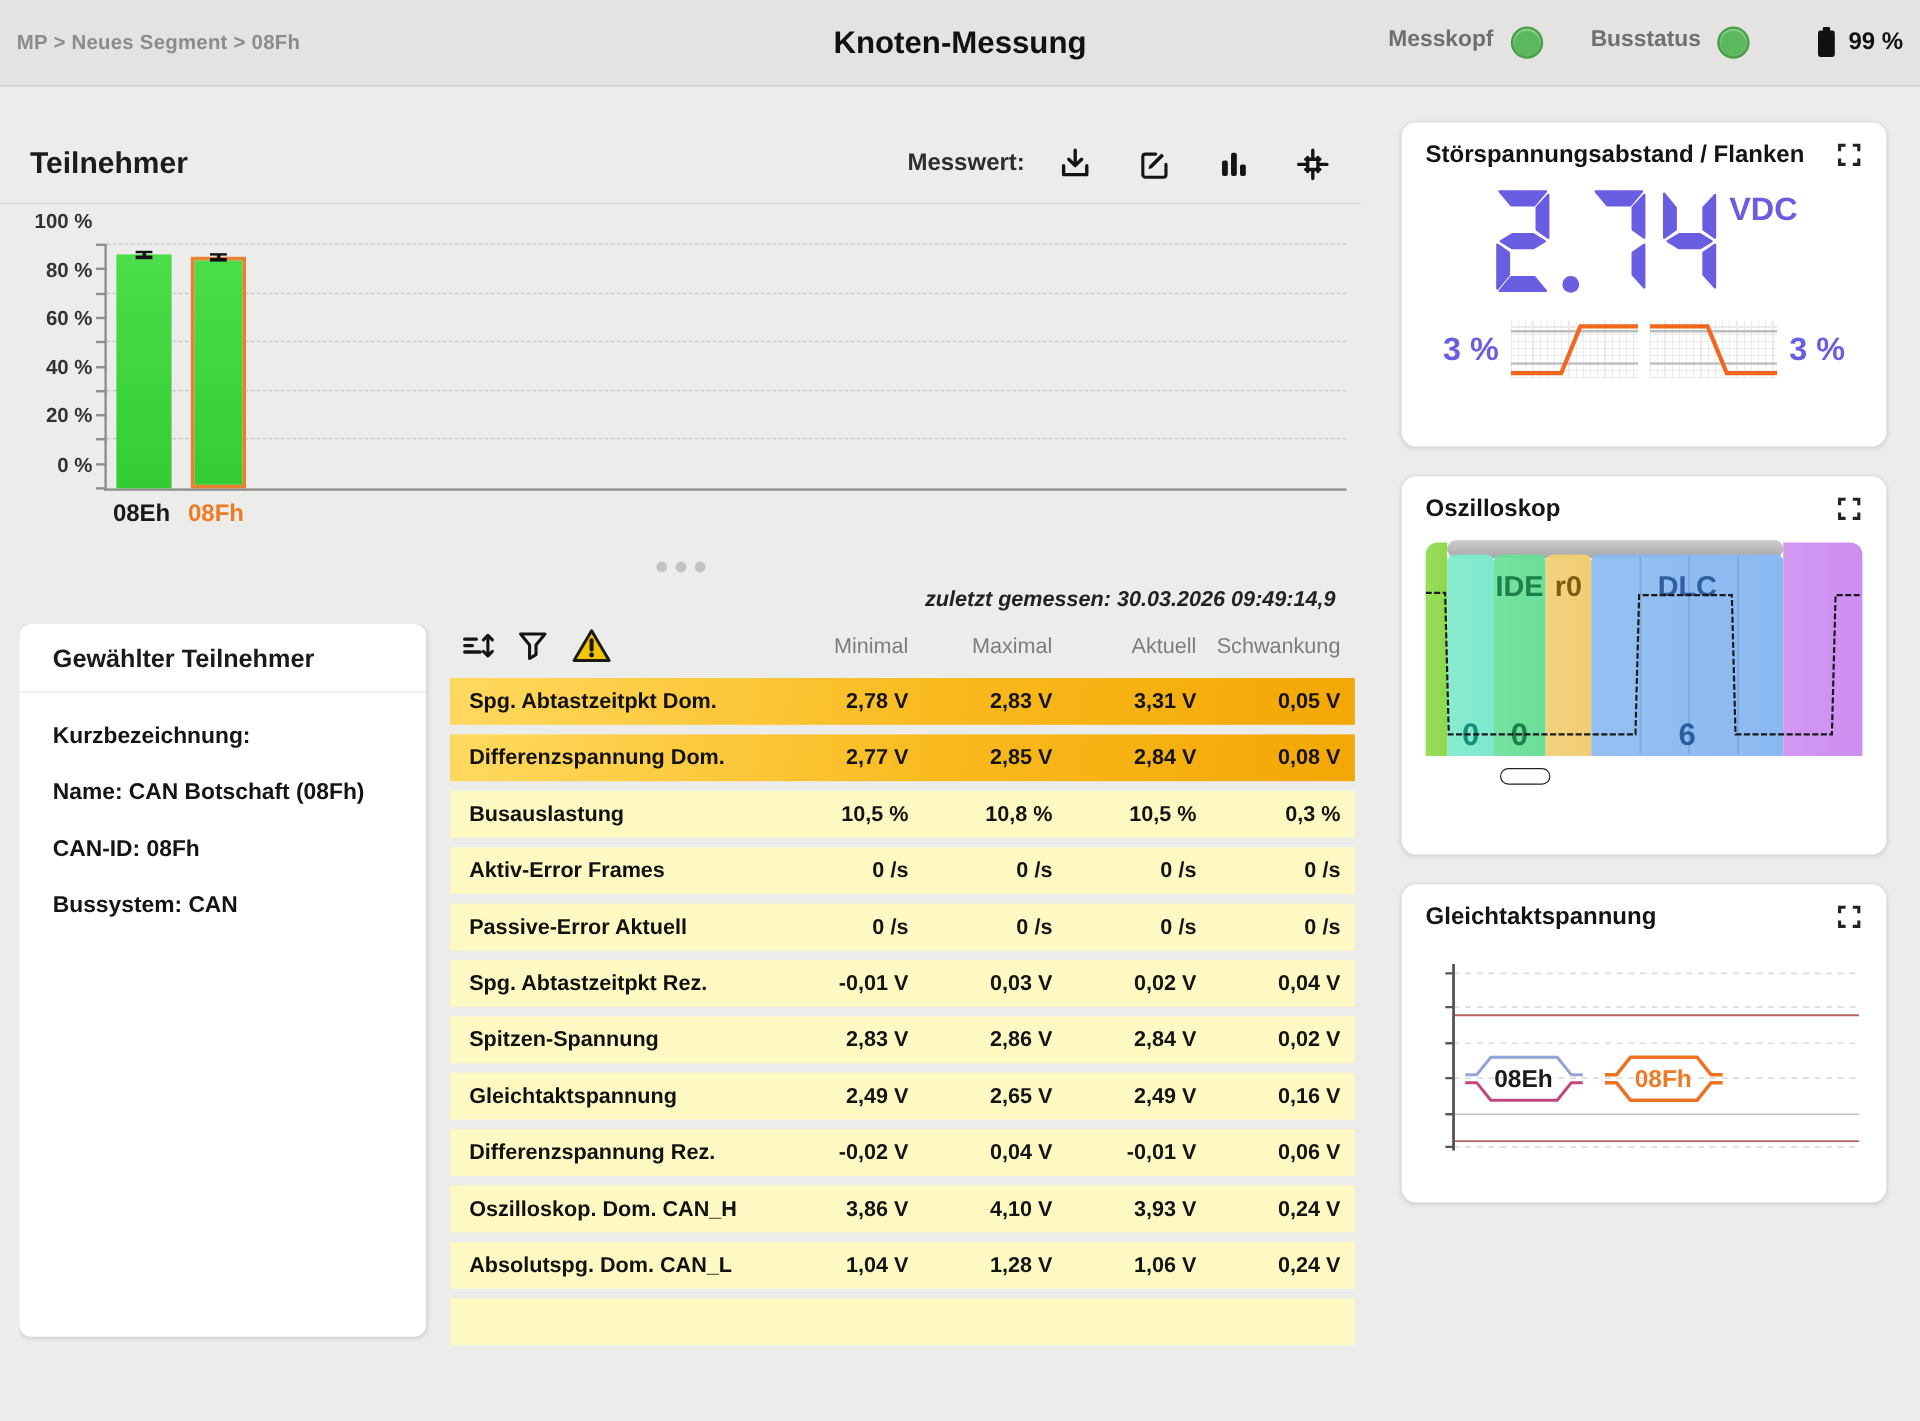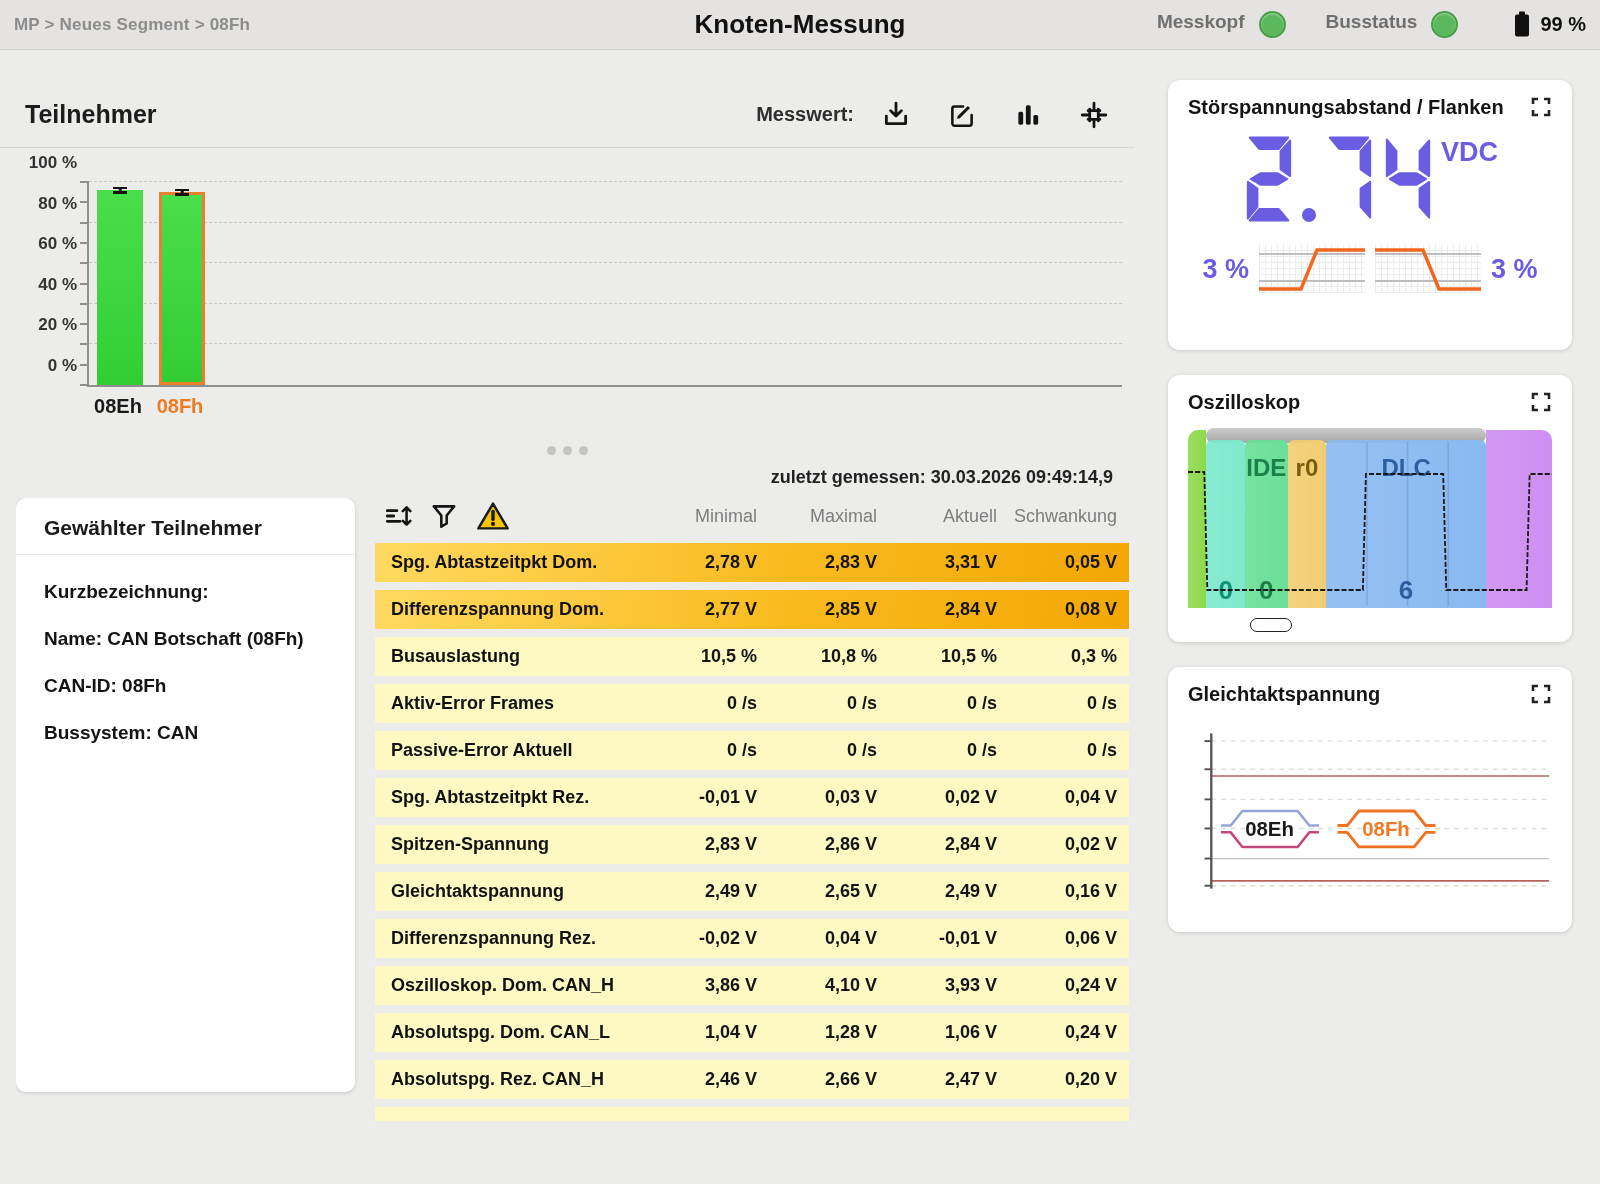--- a/index.html
+++ b/index.html
@@ -1,20 +1,20 @@
 <!DOCTYPE html>
 <html><head>
 <meta charset="utf-8">
 <style>
   * { margin:0; padding:0; box-sizing:border-box; }
   html,body { width:1600px; height:1184px; overflow:hidden; }
   body { font-family:"Liberation Sans", sans-serif; background:#ececea; color:#1a1a1a; }
 
   
-  .topbar { position:relative; height:50px; background:#e4e3e1; border-bottom:1px solid #cfcfcd;
+  .topbar { position:relative; height:72px; background:#e4e3e1; border-bottom:1px solid #cfcfcd;
             display:flex; align-items:center; padding:0 14px; }
   .breadcrumb { font-size:17px; color:#8c8c8c; font-weight:600; letter-spacing:.2px; }
   .page-title { position:absolute; left:0; right:0; text-align:center; font-size:26px; font-weight:bold; color:#111; }
   .topbar-right { margin-left:auto; display:flex; align-items:flex-start; gap:14px; z-index:2; }
   .status-label { font-size:19px; color:#6f6f6f; font-weight:600; }
   .led { width:27px; height:27px; border-radius:50%; background:#5cb85c; border:2px solid #4a9e49;
          box-shadow:inset 0 1px 2px rgba(255,255,255,.5); margin-right:26px; }
   .led.last { margin-right:40px; }
   .battery-wrap { display:flex; align-items:center; gap:8px; }
   .battery-label { font-size:20px; font-weight:bold; color:#111; }
@@ -46,21 +46,21 @@
   .bar { position:absolute; bottom:0; width:46px; background:linear-gradient(180deg,#4ade4a,#33cd33); cursor:pointer; }
   .bar.selected { border:3px solid #e8812d; }
   .whisker { position:absolute; transform:translateX(-50%); }
   .whisker .cap { position:absolute; left:50%; transform:translateX(-50%); width:14px; height:2.5px; background:#111; }
   .whisker .stem { position:absolute; left:50%; transform:translateX(-50%); width:2.5px; background:#111; }
   .xlabel { position:absolute; top:213px; width:70px; text-align:center; font-size:20px; font-weight:bold; }
 
   
   .splitter { display:flex; justify-content:center; gap:7px; margin-top:16px; cursor:row-resize; }
   .splitter span { width:9px; height:9px; border-radius:50%; background:#c3c3c1; }
-  .measured { text-align:right; padding-right:21px; margin-top:12px; font-size:18px; 
+  .measured { text-align:right; padding-right:21px; margin-top:12px; font-size:18px; font-style:italic;
               font-weight:600; color:#222; }
 
   
   .bottom { display:flex; margin:10px 0 0 16px; gap:20px; height:623px; overflow:hidden; }
   .info-card { width:339px; height:594px; background:#fff; border-radius:10px; box-shadow:0 1px 4px rgba(0,0,0,.15); }
   .info-card h3 { font-size:21px; font-weight:bold; padding:18px 0 14px 28px; border-bottom:1px solid #e4e4e4; }
   .info-lines { padding:26px 20px 0 28px; display:flex; flex-direction:column; gap:25px; }
   .info-lines div { font-size:19px; font-weight:600; color:#141414; }
 
   .table-wrap { width:754px; }
@@ -88,21 +88,21 @@
   .seg-row { display:flex; justify-content:center; align-items:flex-start; margin-top:16px; height:88px; }
   .seg-digits { display:flex; align-items:flex-end; gap:5px; }
   .vdc { font-size:27px; font-weight:bold; margin:2px 0 0 6px; }
   .edges-row { display:flex; align-items:center; justify-content:center; gap:10px; margin-top:22px; }
   .pct { font-size:27px; font-weight:bold; }
   .edge-box { width:106px; height:48px; position:relative;
       background-image:repeating-linear-gradient(0deg,#ebebeb 0 1px,transparent 1px 6px),
                        repeating-linear-gradient(90deg,#ebebeb 0 1px,transparent 1px 6px); }
 
   
-  .card.scope { height:267px;border-radius:12px; }
+  .card.scope { height:315px;border-radius:12px; }
   .scope-area { position:relative; height:180px; margin-top:14px; }
   .scope-capsule { position:absolute; top:0; height:15px; border-radius:8px;
                    background:linear-gradient(#cdcdcd,#a6a6a6); z-index:0; }
   .band { position:absolute; bottom:0; z-index:1; }
   .band.full { top:2px; }
   .band.inner { top:12px; border-radius:6px 6px 0 0; }
   .band-top-label { position:absolute; top:14px; width:100%; text-align:center; font-size:24px; font-weight:bold; z-index:4; }
   .band-bot-label { position:absolute; bottom:2px; width:100%; text-align:center; font-size:26px; font-weight:bold; z-index:4; }
   .scope-trace { position:absolute; inset:0; z-index:3; }
   .scope-pill { width:42px; height:14px; border:1.6px solid #222; border-radius:8px; background:#fff;
@@ -325,27 +325,20 @@
               <div class="val aktuell">3,93 V</div>
               <div class="val">0,24 V</div>
             </div>
             <div class="t-grid t-row">
               <div class="lbl">Absolutspg. Dom. CAN_L</div>
               <div class="val">1,04 V</div>
               <div class="val">1,28 V</div>
               <div class="val aktuell">1,06 V</div>
               <div class="val">0,24 V</div>
             </div>
-            <div class="t-grid t-row">
-              <div class="lbl">Absolutspg. Rez. CAN_H</div>
-              <div class="val">2,46 V</div>
-              <div class="val">2,66 V</div>
-              <div class="val aktuell">2,47 V</div>
-              <div class="val">0,20 V</div>
-            </div>
             <div class="t-row"></div>
           </div>
       </div>
     </div>
   </section>
 
   <aside class="right-col">
 
     <div class="card flanken">
       <div class="card-head">

